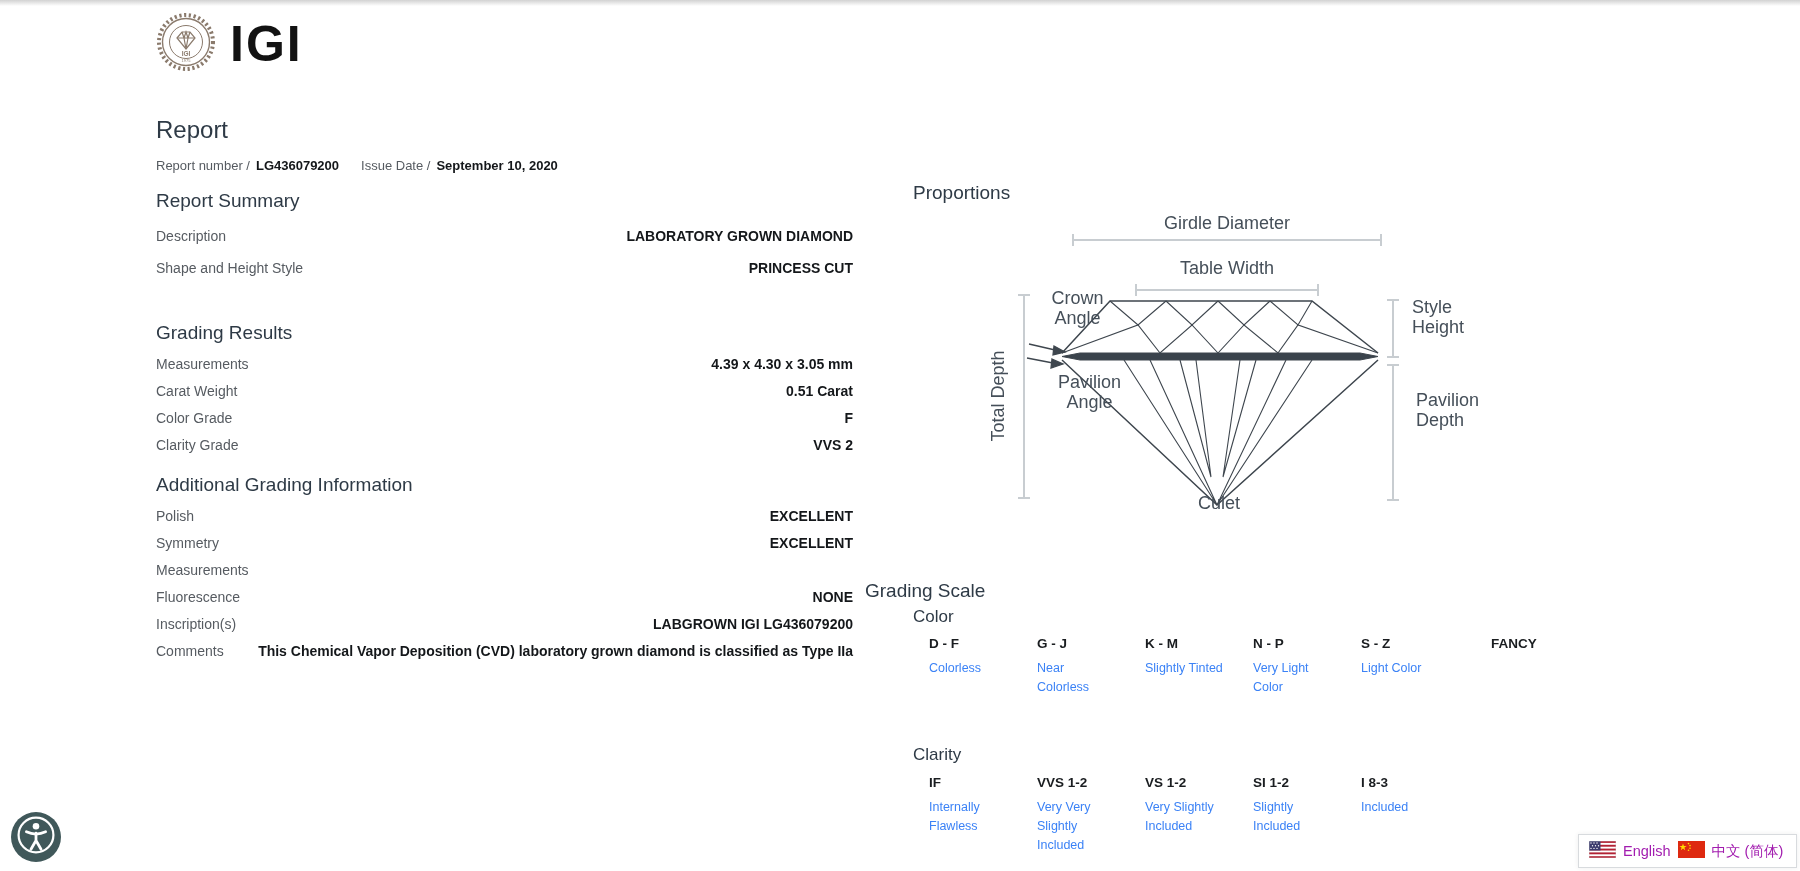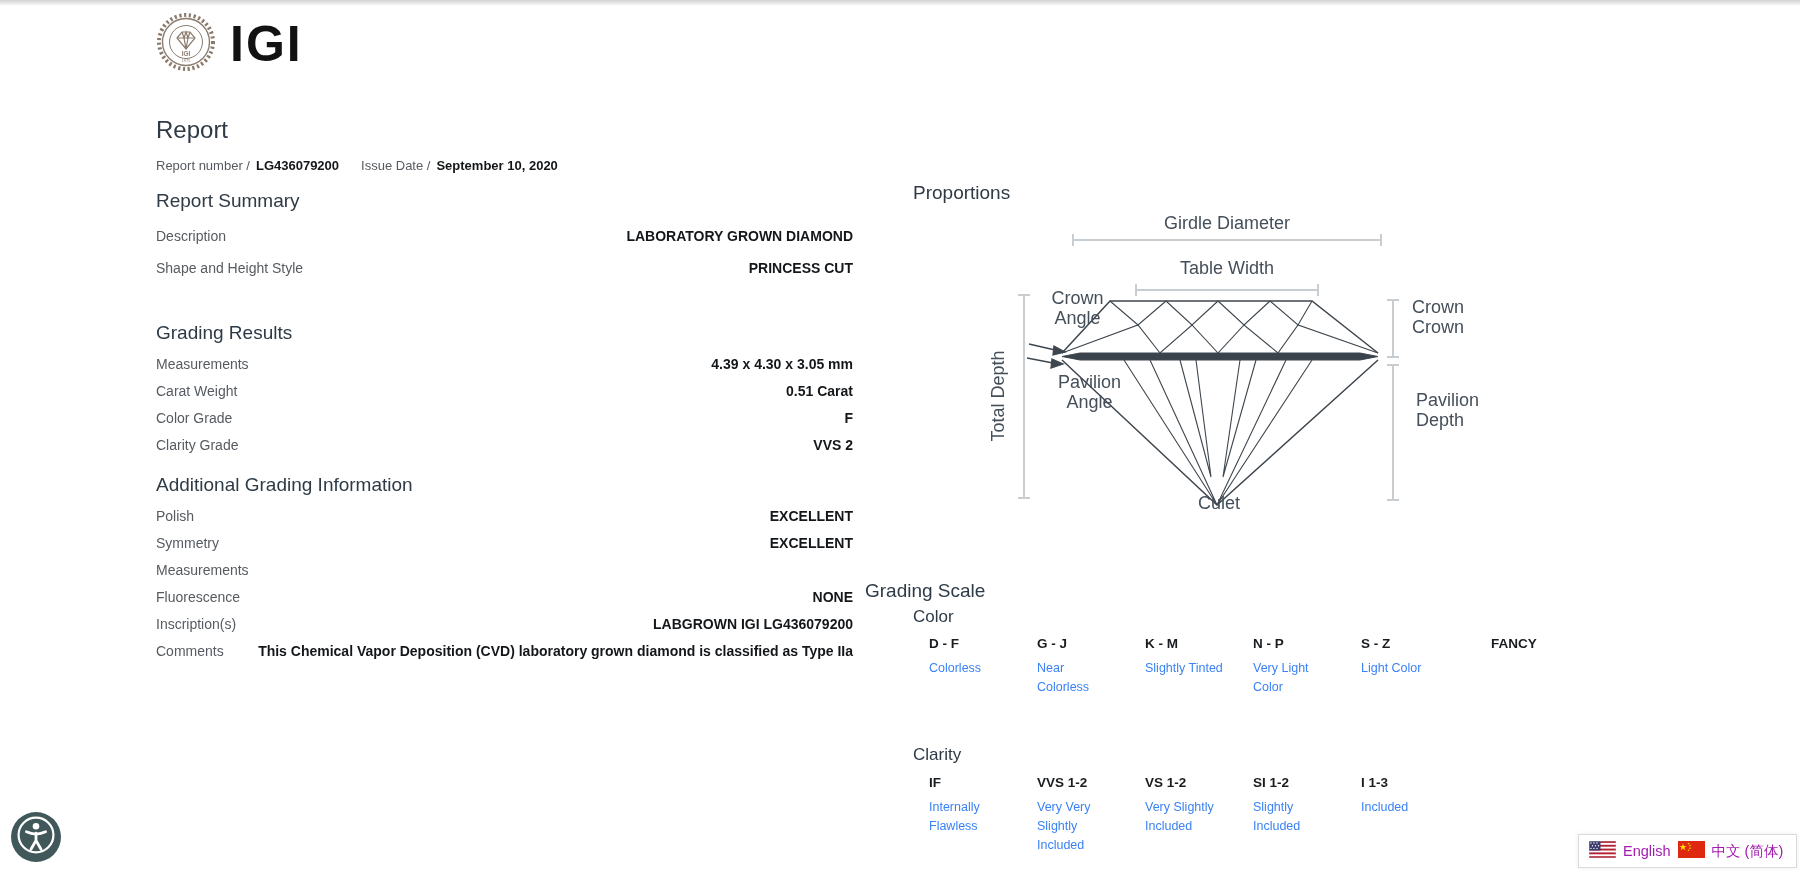--- a/index.html
+++ b/index.html
@@ -192,21 +192,21 @@
 
         <path stroke-width="1.1" d="M64,63 L157,208 M90,63 L157,208 M226,63 L157,208 M252,63 L157,208"></path>
         <path stroke-width="1.1" d="M120,63 L151,180 L136,63 M196,63 L163,180 L180,63"></path>
       </g>
     </svg>
     <div class="fig-label lab-girdle">Girdle Diameter</div>
     <div class="fig-label lab-table">Table Width</div>
     <div class="fig-label lab-crowna">Crown Angle</div>
     <div class="fig-label lab-totald">Total Depth</div>
     <div class="fig-label lab-pava">Pavilion Angle</div>
-    <div class="fig-label lab-crownh">Crown Crown</div>
+    <div class="fig-label lab-crownh">Style Height</div>
     <div class="fig-label lab-pavd">Pavilion Depth</div>
     <div class="fig-label lab-culet">Culet</div>
   </div>
 
   <div class="gs-heading">Grading Scale</div>
   <div class="sub-heading sub-color">Color</div>
   <div class="scale-grid grid-color">
     <div class="scale-col">
       <div class="grade">D - F</div>
       <div class="desc">
@@ -269,21 +269,21 @@
       </div>
     </div>
     <div class="scale-col">
       <div class="grade">SI 1-2</div>
       <div class="desc">
         <div>Slightly</div>
         <div>Included</div>
       </div>
     </div>
     <div class="scale-col">
-      <div class="grade">I 1-3</div>
+      <div class="grade">I 8-3</div>
       <div class="desc">
         <div>Included</div>
       </div>
     </div>
   </div>
 
   <div class="a11y-btn">
     <span>
       <svg width="44" height="44" viewBox="0 0 48 48">
         <circle cx="24" cy="24" r="19" fill="none" stroke="#ffffff" stroke-width="2.4"></circle>

